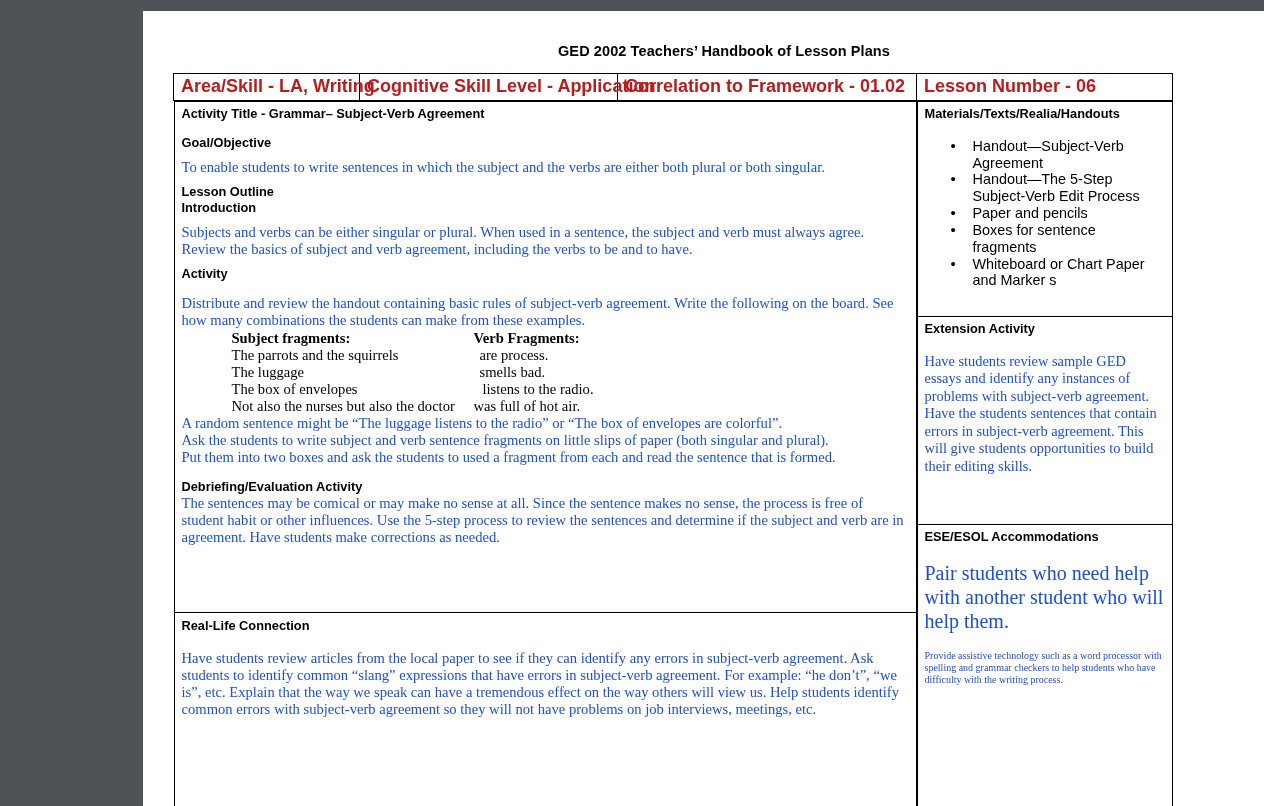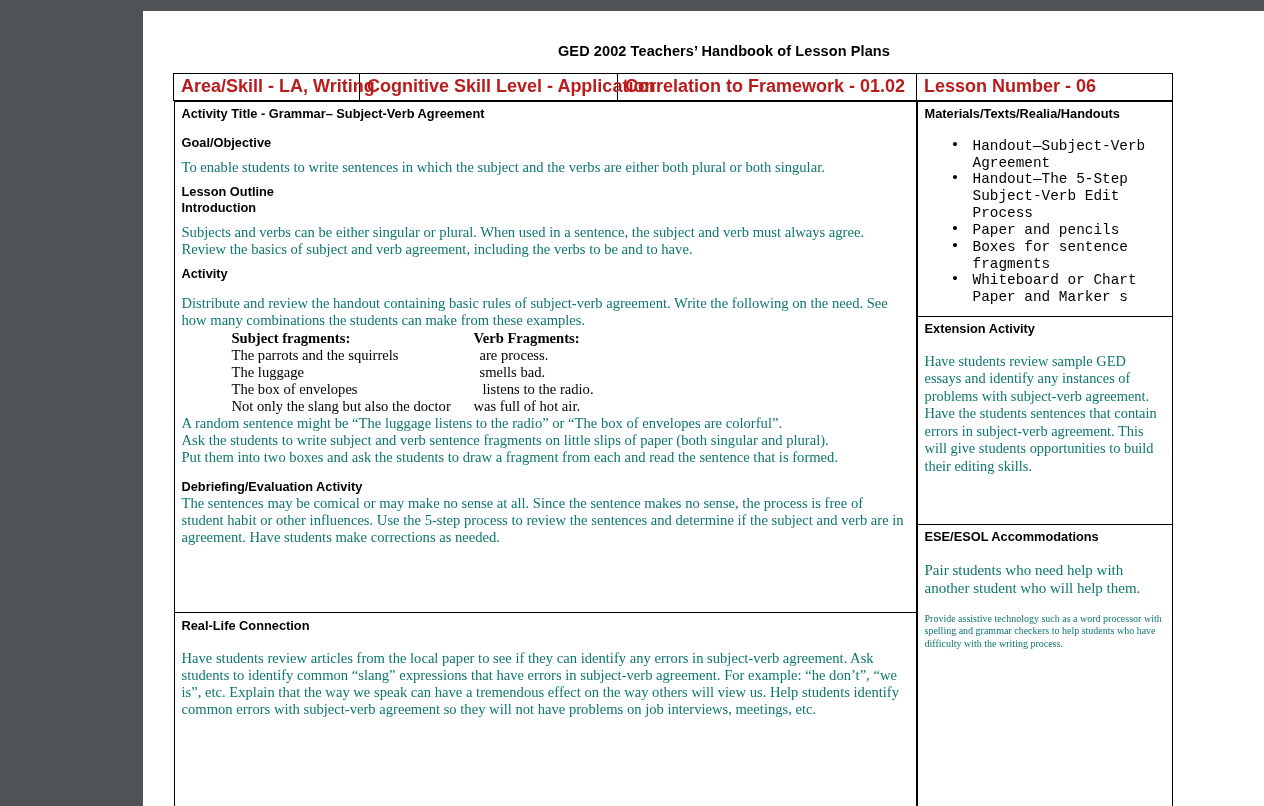--- a/index.html
+++ b/index.html
@@ -68,21 +68,21 @@
     font-family: "Liberation Sans", sans-serif;
     font-weight: bold;
     font-size: 12.8px;
     color: #000;
     line-height: 1.25;
     margin: 0;
   }
   .p-serif {
     font-family: "Liberation Serif", serif;
     font-size: 14.6px;
-    color: #0f766e;
+    color: #1d4ed8;
     line-height: 1.17;
     margin: 0;
     text-align: left;
   }
   .gap-sm { height: 8px; }
   .gap-md { height: 13px; }
   .gap-lg { height: 16px; }
 
   
   .frag-block {
@@ -109,21 +109,21 @@
   .frag-b.indent1 { padding-left: 6px; }
   .frag-b.indent2 { padding-left: 9px; }
 
   
   ul.mats {
     margin: 0;
     padding: 0 0 0 26px;
     list-style: none;
   }
   ul.mats li {
-    font-family: Liberation Mono, monospace;
+    font-family: Liberation Sans, sans-serif;
     font-size: 14.4px;
     line-height: 1.17;
     color: #000;
     position: relative;
     padding-left: 22px;
     margin: 0 0 0 0;
   }
   ul.mats li:before {
     content: "\2022";
     position: absolute;
@@ -172,43 +172,43 @@
                   <div class="gap-sm"></div>
 
                   <div class="h-sans">Lesson Outline</div>
                   <div class="h-sans">Introduction</div>
                   <div class="gap-sm"></div>
                   <div class="p-serif">Subjects and verbs can be either singular or plural.  When used in a sentence, the subject and verb must always agree.  Review the basics of subject and verb agreement, including the verbs to be and to have.</div>
                   <div class="gap-sm"></div>
 
                   <div class="h-sans">Activity</div>
                   <div class="gap-md"></div>
-                  <div class="p-serif">Distribute and review the handout containing basic rules of subject-verb agreement.   Write the following on the need.  See how many combinations the students can make from these examples.</div>
+                  <div class="p-serif">Distribute and review the handout containing basic rules of subject-verb agreement.   Write the following on the board.  See how many combinations the students can make from these examples.</div>
 
                   <div class="frag-block">
                     <span class="frag-row">
                       <span class="frag-a frag-head">Subject fragments:</span><span class="frag-b frag-head">Verb Fragments:</span>
                     </span>
                     <span class="frag-row">
                       <span class="frag-a">The parrots and the squirrels</span><span class="frag-b indent1">are process.</span>
                     </span>
                     <span class="frag-row">
                       <span class="frag-a">The luggage</span><span class="frag-b indent1">smells bad.</span>
                     </span>
                     <span class="frag-row">
                       <span class="frag-a">The box of envelopes</span><span class="frag-b indent2">listens to the radio.</span>
                     </span>
                     <span class="frag-row">
-                      <span class="frag-a">Not only the slang but also the doctor</span><span class="frag-b">was full of hot air.</span>
+                      <span class="frag-a">Not also the nurses but also the doctor</span><span class="frag-b">was full of hot air.</span>
                     </span>
                   </div>
 
                   <div class="p-serif">A random sentence might be “The luggage listens to the radio” or “The box of envelopes are colorful”.</div>
                   <div class="p-serif">Ask the students to write subject and verb sentence fragments on little slips of paper (both singular and plural).</div>
-                  <div class="p-serif">Put them into two boxes  and ask the students to draw a fragment from each and read the sentence that is formed.</div>
+                  <div class="p-serif">Put them into two boxes  and ask the students to used a fragment from each and read the sentence that is formed.</div>
 
                   <div class="gap-md"></div>
                   <div class="h-sans">Debriefing/Evaluation Activity</div>
                   <div class="p-serif">The sentences may be comical or may make no sense at all.  Since the sentence makes no sense, the process is free of student habit or other influences.  Use the 5-step process to review the sentences and determine if the subject and verb are in agreement.  Have students make corrections as needed.</div>
                 </td>
               </tr>
 
               <tr>
                 <td class="body-cell" style="height:185px; padding-top:5px !important;">
                   <div class="h-sans">Real-Life Connection</div>
@@ -240,21 +240,21 @@
                 <td class="body-cell" style="height:197px;margin-top:36px;">
                   <div class="h-sans">Extension Activity</div>
                   <div class="gap-lg"></div>
                   <div class="p-serif" style="font-size:14.4px; line-height:1.22;">Have students review sample GED essays and identify any instances of problems with subject-verb agreement.  Have the students sentences that contain errors in subject-verb agreement.   This will give students opportunities to build their editing skills.</div>
                 </td>
               </tr>
               <tr>
                 <td class="body-cell" style="height:283px;">
                   <div class="h-sans">ESE/ESOL Accommodations</div>
                   <div class="gap-lg"></div>
-                  <div class="p-serif" style="font-size:15px; line-height:1.22;">Pair students who need help with another student who will help them.</div>
+                  <div class="p-serif" style="font-size:20px; line-height:1.22;">Pair students who need help with another student who will help them.</div>
                   <div class="gap-lg"></div>
                   <div class="p-serif" style="font-size:10px; line-height:1.22;">Provide  assistive technology such as a word processor with spelling and grammar checkers to help students who have difficulty with the writing process.</div>
                 </td>
               </tr>
             </tbody>
           </table>
         </td>
       </tr>
     </tbody>
   </table>

